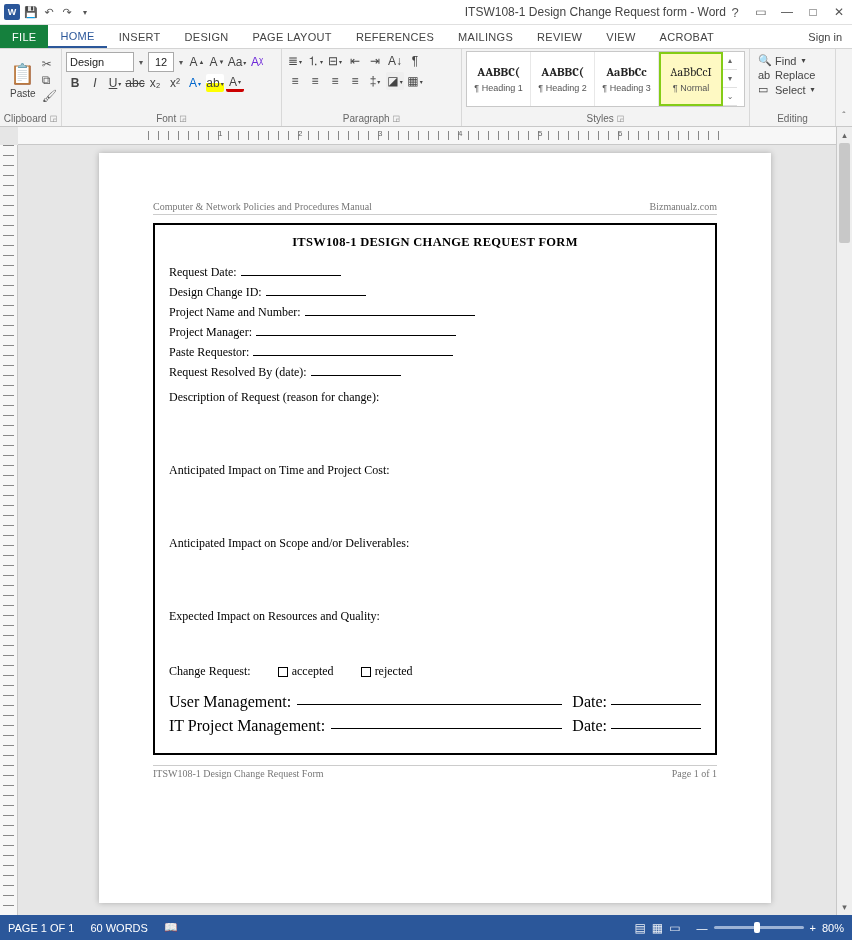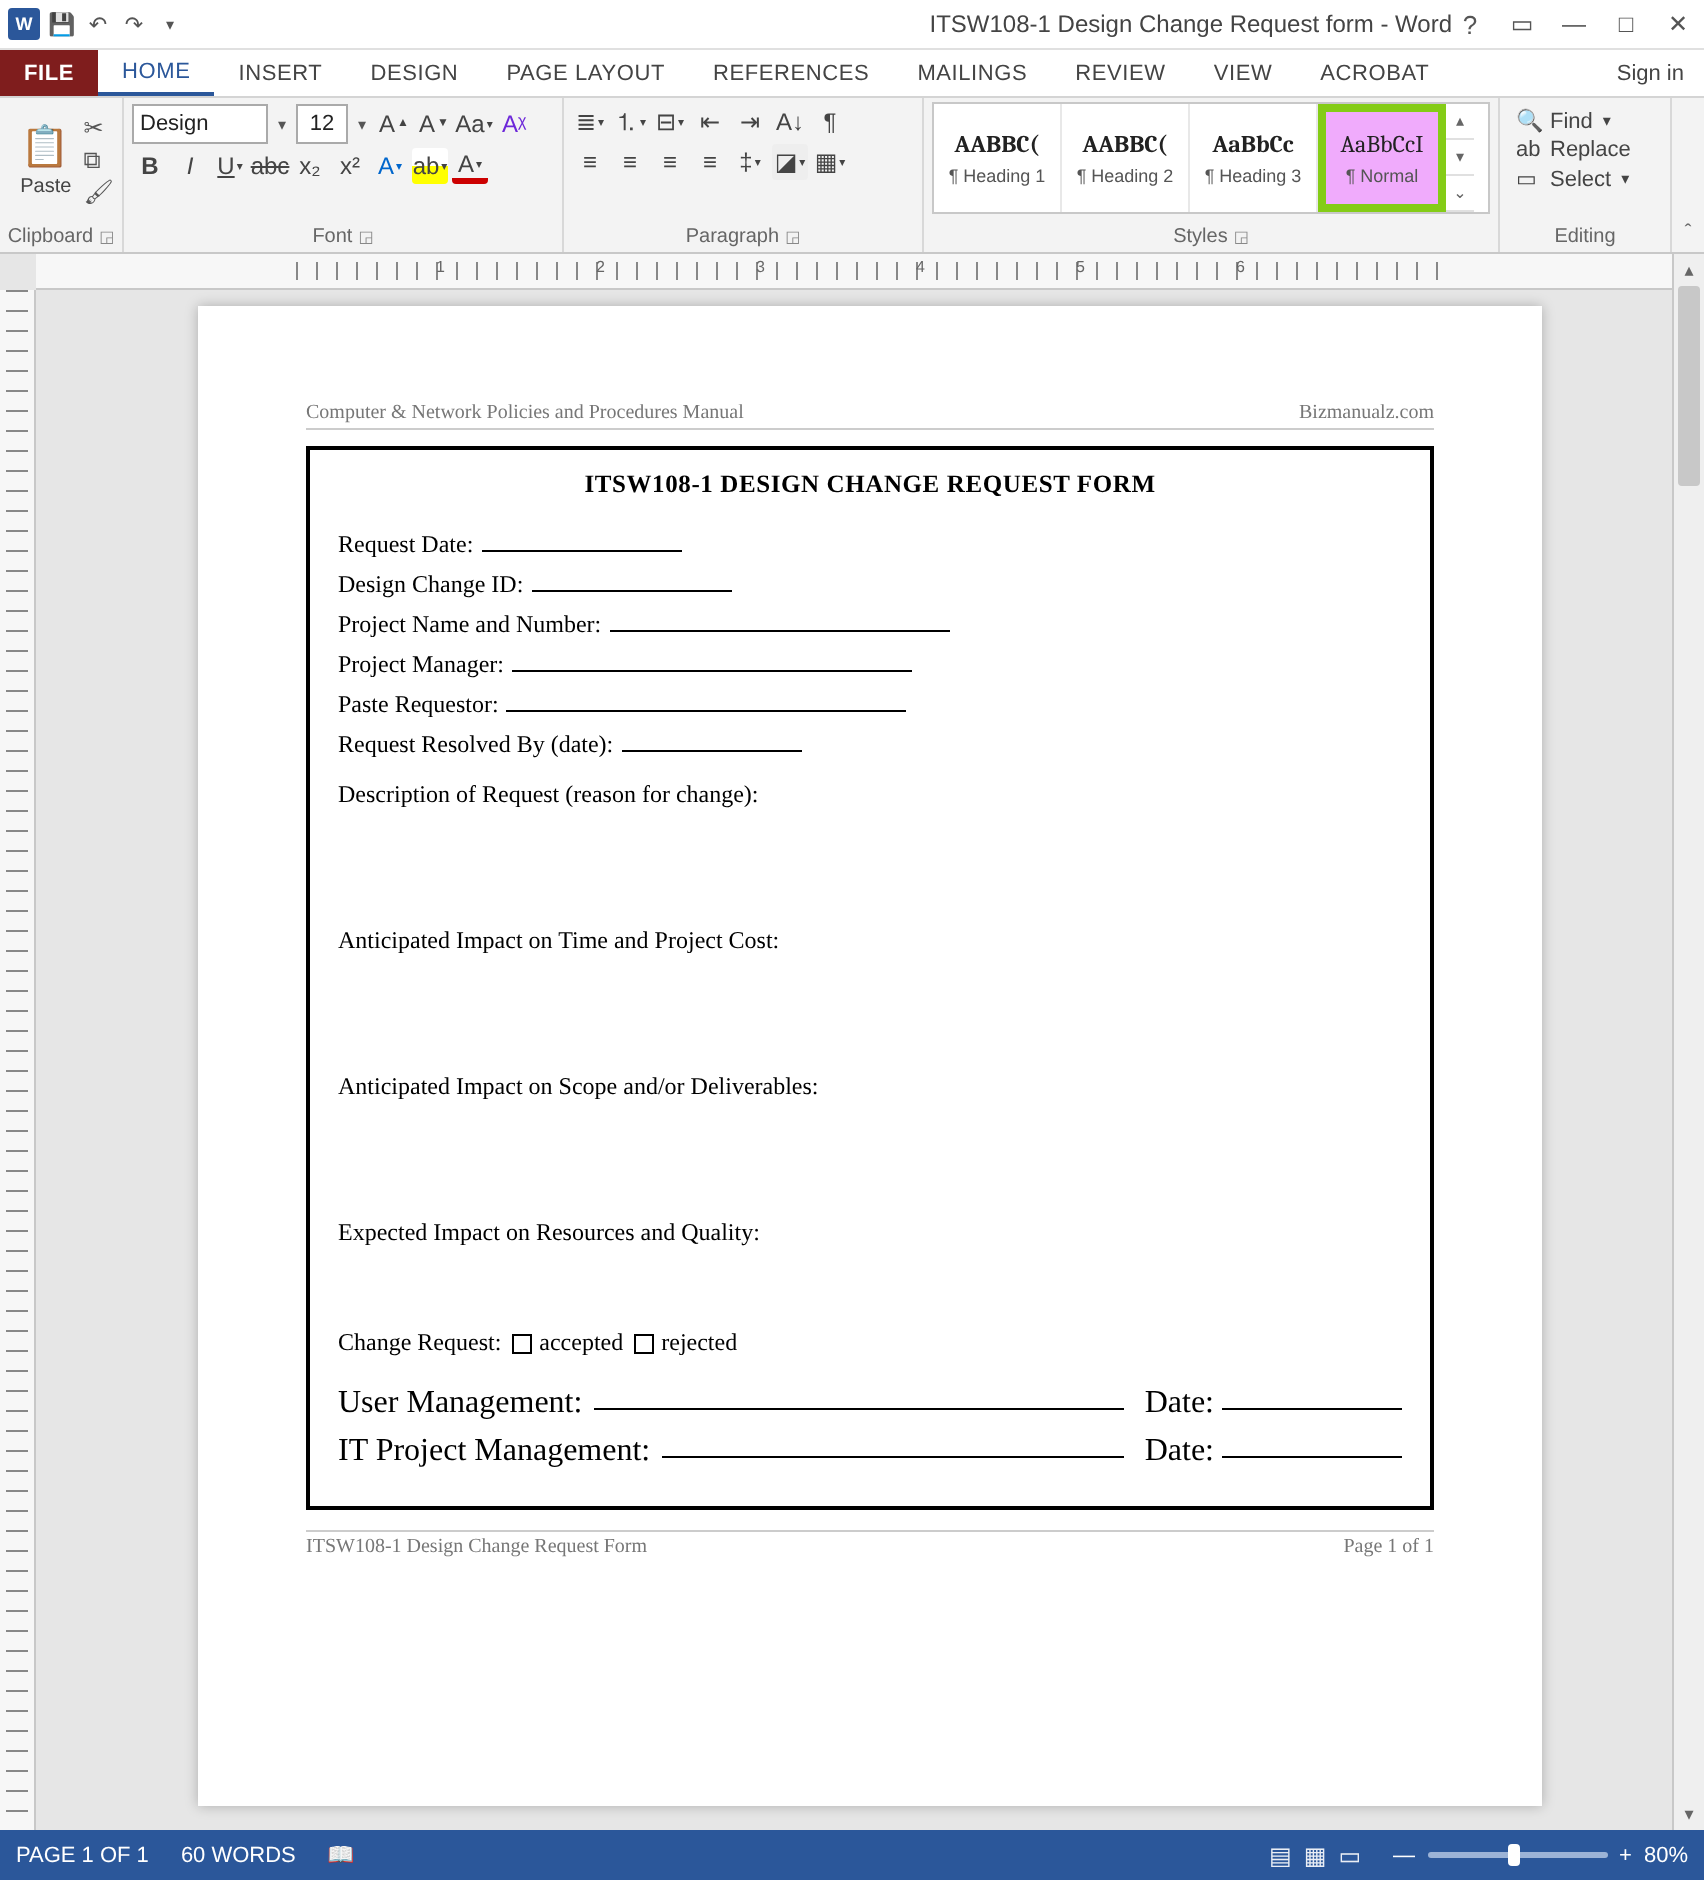--- a/index.html
+++ b/index.html
@@ -7,41 +7,41 @@
 .titlebar{height:25px;background:#fff;display:flex;align-items:center;padding:0 4px;border-bottom:1px solid #e0e0e0}
 .qat{display:flex;align-items:center;gap:4px}
 .wicon{width:16px;height:16px;background:#2b579a;color:#fff;font-size:9px;font-weight:bold;display:flex;align-items:center;justify-content:center;border-radius:2px}
 .ticon{width:14px;height:14px;display:flex;align-items:center;justify-content:center;font-size:11px;color:#555;cursor:pointer}
 .ttxt{flex:1;text-align:right;font-size:12px;color:#444}
 .wctrl{display:flex;align-items:center;gap:8px}
 .wctrl span{width:18px;text-align:center;font-size:12px;color:#555;cursor:pointer}
 .wctrl .help{font-size:13px}
 .tabbar{height:24px;background:#fff;display:flex;align-items:stretch;border-bottom:1px solid #d4d4d4}
 .tab{padding:0 12px;display:flex;align-items:center;font-size:11px;color:#444;cursor:pointer;text-transform:uppercase;letter-spacing:.3px}
-.tab.file{background:#7f1d1d;color:#fff;font-weight:bold}
+.tab.file{background:#15803d;color:#fff;font-weight:normal}
 .tab.active{border-bottom:2px solid #2b579a;color:#2b579a;background:#fff}
 .signin{margin-left:auto;padding:0 10px;display:flex;align-items:center;font-size:11px;color:#444;cursor:pointer}
 .ribbon{height:78px;background:#f3f3f3;display:flex;border-bottom:1px solid #c8c8c8}
 .group{border-right:1px solid #d8d8d8;display:flex;flex-direction:column;padding:2px 4px 0 4px}
 .grow{display:flex;align-items:center;gap:2px;padding:1px 0}
 .glabel{text-align:center;font-size:10px;color:#666;margin-top:auto;padding-bottom:2px;display:flex;align-items:center;justify-content:center;gap:3px}
 .glabel .dlg{font-size:8px;color:#888;cursor:pointer}
 .bigbtn{display:flex;flex-direction:column;align-items:center;justify-content:center;width:42px;height:58px;cursor:pointer;font-size:10px;color:#444;gap:2px}
 .bigbtn .ic{font-size:20px}
 .clip-side{display:flex;flex-direction:column;gap:2px;justify-content:center}
 .clip-side span{font-size:12px;cursor:pointer;color:#555}
 .selbox{height:20px;border:1px solid #aaa;background:#fff;font-size:11px;padding:0 3px;display:flex;align-items:center}
 .fontname{width:68px}
 .fontsize{width:26px;justify-content:center}
 .dd{width:10px;font-size:8px;text-align:center;cursor:pointer;color:#555}
 .rb{width:18px;height:18px;display:flex;align-items:center;justify-content:center;cursor:pointer;font-size:12px;color:#444;border-radius:2px}
 .rb small{font-size:6px;margin-left:1px}
 .styles-gallery{display:flex;gap:0;height:56px;border:1px solid #c8c8c8;background:#fff}
 .style-item{width:64px;display:flex;flex-direction:column;align-items:center;justify-content:center;border-right:1px solid #e8e8e8;cursor:pointer;padding:2px}
-.style-item.sel{border:4px solid #84cc16;background:#f0abfc}
+.style-item.sel{border:2px solid #84cc16;background:#fef9c3}
 .style-prev{font-size:12px;font-family:Cambria,serif}
 .style-name{font-size:9px;color:#555;margin-top:4px;white-space:nowrap}
 .style-scroll{width:14px;display:flex;flex-direction:column}
 .style-scroll span{flex:1;display:flex;align-items:center;justify-content:center;font-size:8px;border-bottom:1px solid #e0e0e0;cursor:pointer;color:#666}
 .edit-col{display:flex;flex-direction:column;gap:0;padding:2px 4px}
 .edit-item{display:flex;align-items:center;gap:3px;font-size:11px;color:#444;padding:1px 0;cursor:pointer}
 .edit-item .ic{width:14px;font-size:11px}
 .workspace{height:788px;display:flex;background:#e6e6e6;position:relative}
 .vruler{width:18px;background:#f7f7f7;border-right:1px solid #c8c8c8;position:relative;margin-top:18px}
 .vruler::before{content:"";position:absolute;left:3px;right:3px;top:0;bottom:0;background:repeating-linear-gradient(to bottom,#888 0,#888 1px,transparent 1px,transparent 10px)}
@@ -50,21 +50,21 @@
 .hruler-inner{margin-left:130px;width:580px;height:100%;position:relative}
 .hruler-inner::before{content:"";position:absolute;left:0;right:0;top:4px;bottom:4px;background:repeating-linear-gradient(to right,#888 0,#888 1px,transparent 1px,transparent 10px)}
 .page{width:672px;min-height:750px;background:#fff;margin:8px auto 0 auto;box-shadow:0 0 6px rgba(0,0,0,.25);padding:48px 54px 40px 54px;font-family:'Times New Roman',serif;color:#000}
 .page-hdr{display:flex;justify-content:space-between;font-size:10px;color:#777;border-bottom:1px solid #ccc;padding-bottom:2px;margin-bottom:8px}
 .form-box{border:2px solid #000;padding:10px 14px 18px 14px}
 .form-title{text-align:center;font-weight:bold;font-size:12.5px;letter-spacing:.3px;margin-bottom:14px}
 .fline{font-size:12px;margin:4px 0;display:flex;align-items:baseline;gap:4px}
 .ul{flex:0 0 auto;border-bottom:1px solid #000;display:inline-block;height:12px}.w90{width:100px}.w150{width:170px}.w180{width:200px}.w80{width:90px}
 .sect{font-size:12px;margin-top:10px;margin-bottom:58px}
 .sect.short{margin-bottom:40px}
-.cr-line{font-size:12px;margin-top:24px;display:flex;align-items:center;gap:5px}
+.cr-line{font-size:12px;margin-top:24px;display:flex;align-items:center;gap:27px}
 .cb{display:inline-flex;align-items:center;gap:4px}
 .cb .box{width:10px;height:10px;border:1px solid #000;display:inline-block}
 .sig{font-size:16px;margin-top:14px;display:flex;align-items:flex-start}
 .sig .l1{border-bottom:1px solid #000;flex:1;margin:0 6px;height:12px}
 .sig .dl{margin-left:4px}
 .sig .l2{border-bottom:1px solid #000;width:90px;margin-left:4px;height:12px}
 .page-ftr{display:flex;justify-content:space-between;font-size:10px;color:#777;border-top:1px solid #ccc;margin-top:10px;padding-top:2px}
 .scrollv{position:absolute;right:0;top:0;bottom:0;width:16px;background:#efefef;border-left:1px solid #c8c8c8}
 .scrollv .up,.scrollv .dn{height:16px;display:flex;align-items:center;justify-content:center;font-size:9px;color:#666;cursor:pointer}
 .scrollv .thumb{position:absolute;top:16px;left:2px;right:2px;height:100px;background:#c8c8c8;border-radius:2px;cursor:pointer}

